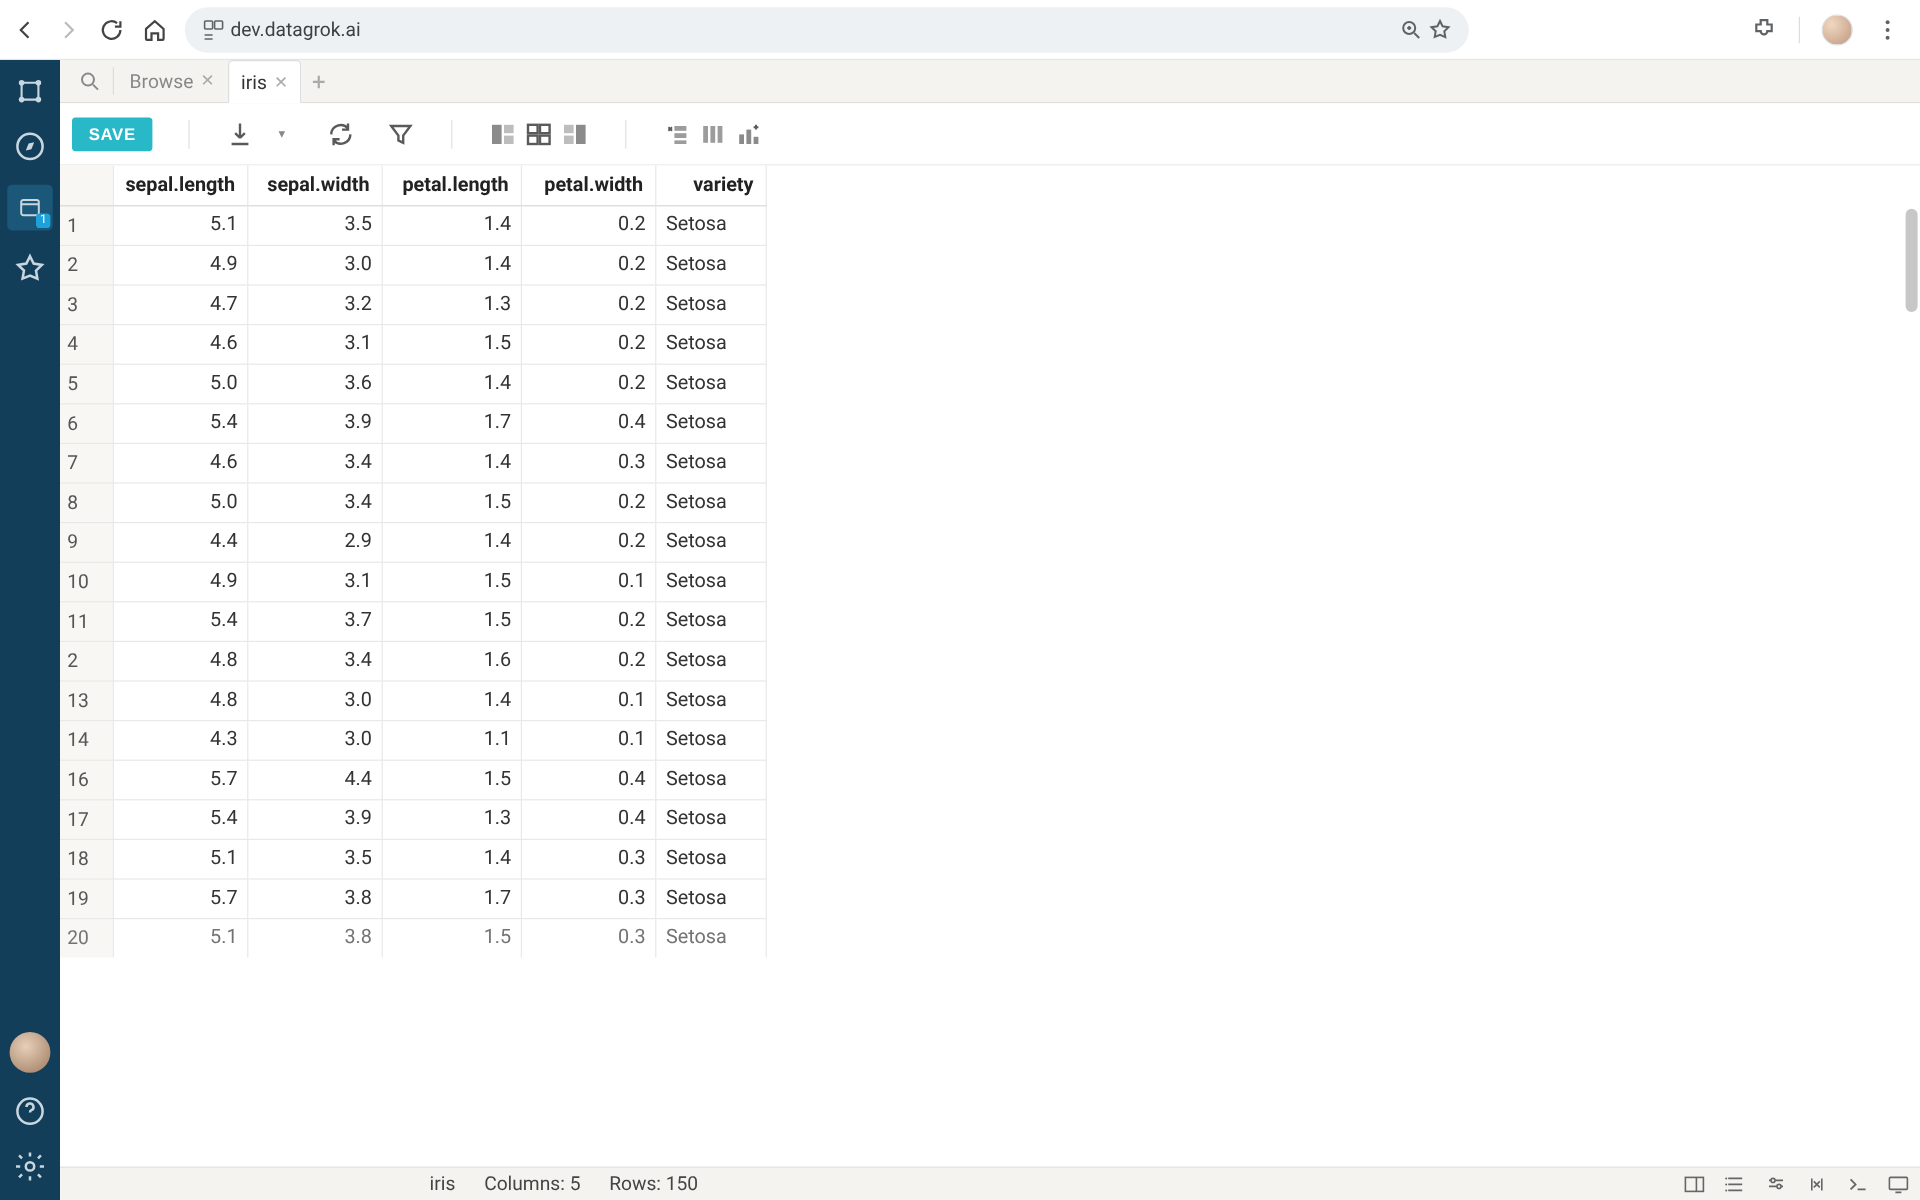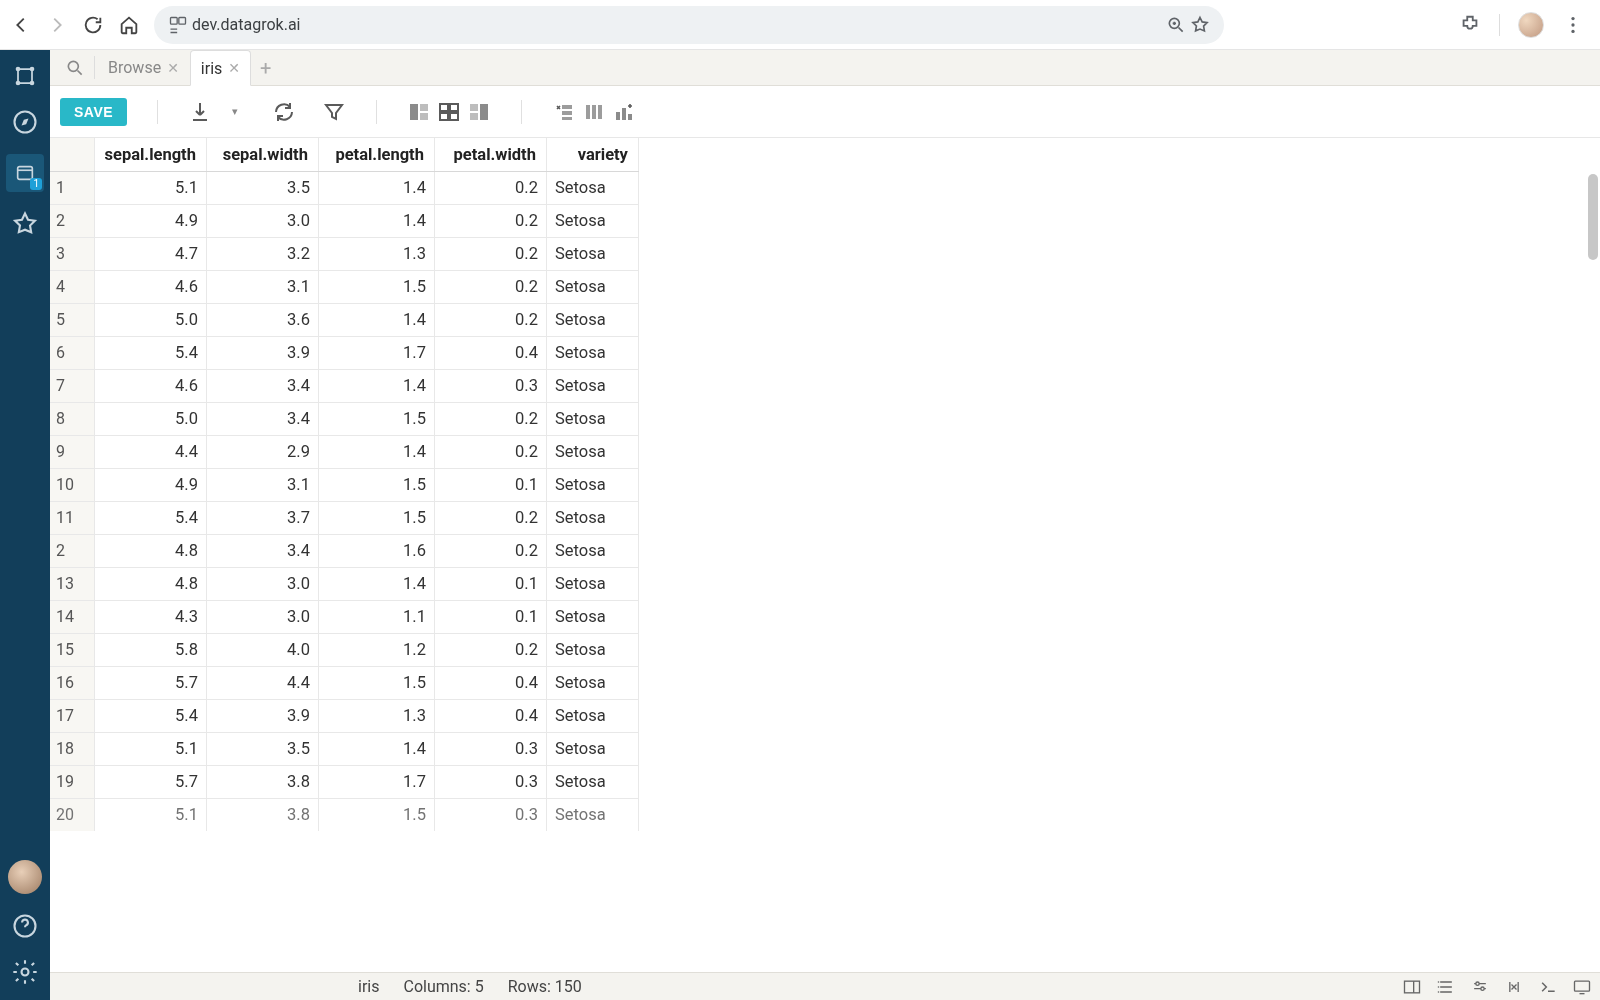--- a/index.html
+++ b/index.html
@@ -400,28 +400,20 @@
             </tr>
             <tr>
               <td class="rownum">14</td>
               <td class="c-num col-sepal-len">4.3</td>
               <td class="c-num col-sepal-wid">3.0</td>
               <td class="c-num col-petal-len">1.1</td>
               <td class="c-num col-petal-wid">0.1</td>
               <td class="c-text col-variety">Setosa</td>
             </tr>
             <tr>
-              <td class="rownum">15</td>
-              <td class="c-num col-sepal-len">5.8</td>
-              <td class="c-num col-sepal-wid">4.0</td>
-              <td class="c-num col-petal-len">1.2</td>
-              <td class="c-num col-petal-wid">0.2</td>
-              <td class="c-text col-variety">Setosa</td>
-            </tr>
-            <tr>
               <td class="rownum">16</td>
               <td class="c-num col-sepal-len">5.7</td>
               <td class="c-num col-sepal-wid">4.4</td>
               <td class="c-num col-petal-len">1.5</td>
               <td class="c-num col-petal-wid">0.4</td>
               <td class="c-text col-variety">Setosa</td>
             </tr>
             <tr>
               <td class="rownum">17</td>
               <td class="c-num col-sepal-len">5.4</td>

